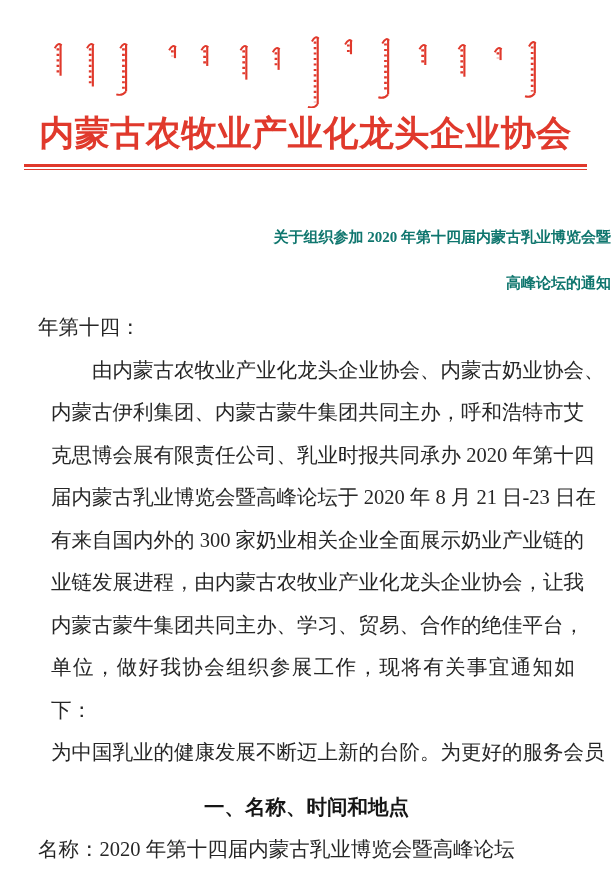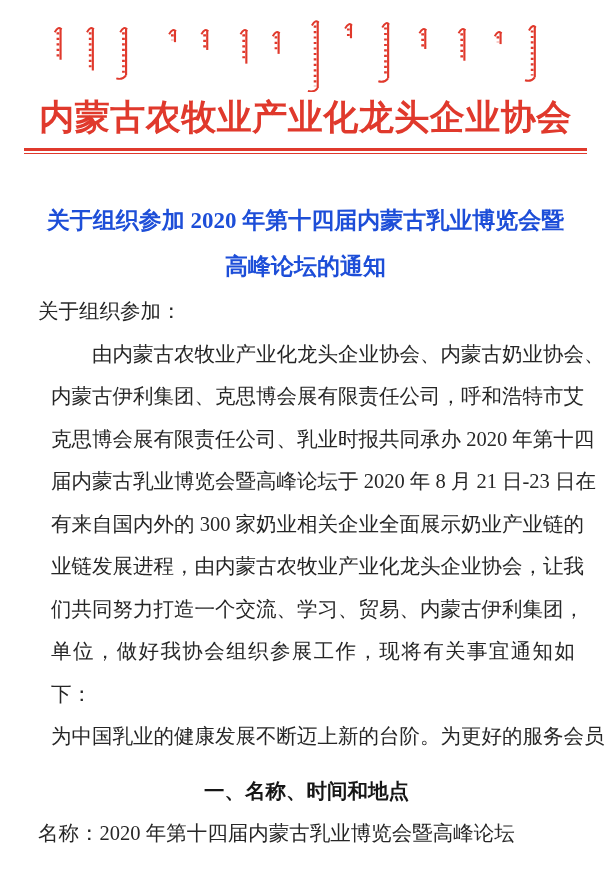--- a/index.html
+++ b/index.html
@@ -5,45 +5,45 @@
   html,body{margin:0;padding:0;background:#ffffff;}
   .page{
     position:relative;
     width:611px;height:881px;
     background:#ffffff;
     overflow:hidden;
     font-family:"Liberation Serif","DejaVu Serif",serif;
     color:#262626;
   }
   
-  .masthead{padding-top:4px;}
+  .masthead{padding-top:20px;}
   .mongol-svg{display:block;width:611px;height:88px;}
   .org-name{
     text-align:center;
     font-size:35px;
     font-weight:bold;
     line-height:52px;
     color:#e0392c;
     letter-spacing:0.5px;
     white-space:nowrap;
   }
   .rule{
     width:563px;margin:4px auto 0 auto;
     border-top:3px solid #e0392c;
     border-bottom:1px solid #e0392c;
     height:2px;
   }
   
   .doc-title{
     margin-top:44px;
-    text-align:center;
-    font-size:23px;
+    text-align:right;
+    font-size:15px;
     font-weight:bold;
     line-height:46px;
-    color:#1d4ed8;
+    color:#0f766e;
   }
   
   .content{
     padding:0 36px 0 38px;
     font-size:20.5px;
     line-height:42.5px;
   }
   .salutation{text-align:left;}
   .pline{
     text-align:justify;
@@ -146,29 +146,29 @@
     <div class="org-name">内蒙古农牧业产业化龙头企业协会</div>
     <div class="rule"></div>
   </div>
 
   <div class="doc-title">
     <div>关于组织参加 2020 年第十四届内蒙古乳业博览会暨</div>
     <div>高峰论坛的通知</div>
   </div>
 
   <div class="content">
-    <div class="salutation">关于组织参加：</div>
+    <div class="salutation">年第十四：</div>
 
     <div class="pline first">由内蒙古农牧业产业化龙头企业协会、内蒙古奶业协会、</div>
-    <div class="pline">内蒙古伊利集团、克思博会展有限责任公司，呼和浩特市艾</div>
+    <div class="pline">内蒙古伊利集团、内蒙古蒙牛集团共同主办，呼和浩特市艾</div>
     <div class="pline">克思博会展有限责任公司、乳业时报共同承办 2020 年第十四</div>
     <div class="pline">届内蒙古乳业博览会暨高峰论坛于 2020 年 8 月 21 日-23 日在</div>
     <div class="pline">有来自国内外的 300 家奶业相关企业全面展示奶业产业链的</div>
     <div class="pline">业链发展进程，由内蒙古农牧业产业化龙头企业协会，让我</div>
-    <div class="pline">们共同努力打造一个交流、学习、贸易、内蒙古伊利集团，</div>
+    <div class="pline">内蒙古蒙牛集团共同主办、学习、贸易、合作的绝佳平台，</div>
     <div class="pline last">单位，做好我协会组织参展工作，现将有关事宜通知如下：</div>
     <div class="pline">为中国乳业的健康发展不断迈上新的台阶。为更好的服务会员</div>
 
     <div class="section-heading">一、名称、时间和地点</div>
     <div class="detail-line">名称：2020 年第十四届内蒙古乳业博览会暨高峰论坛</div>
   </div>
 
 </div>
 
 </body></html>

